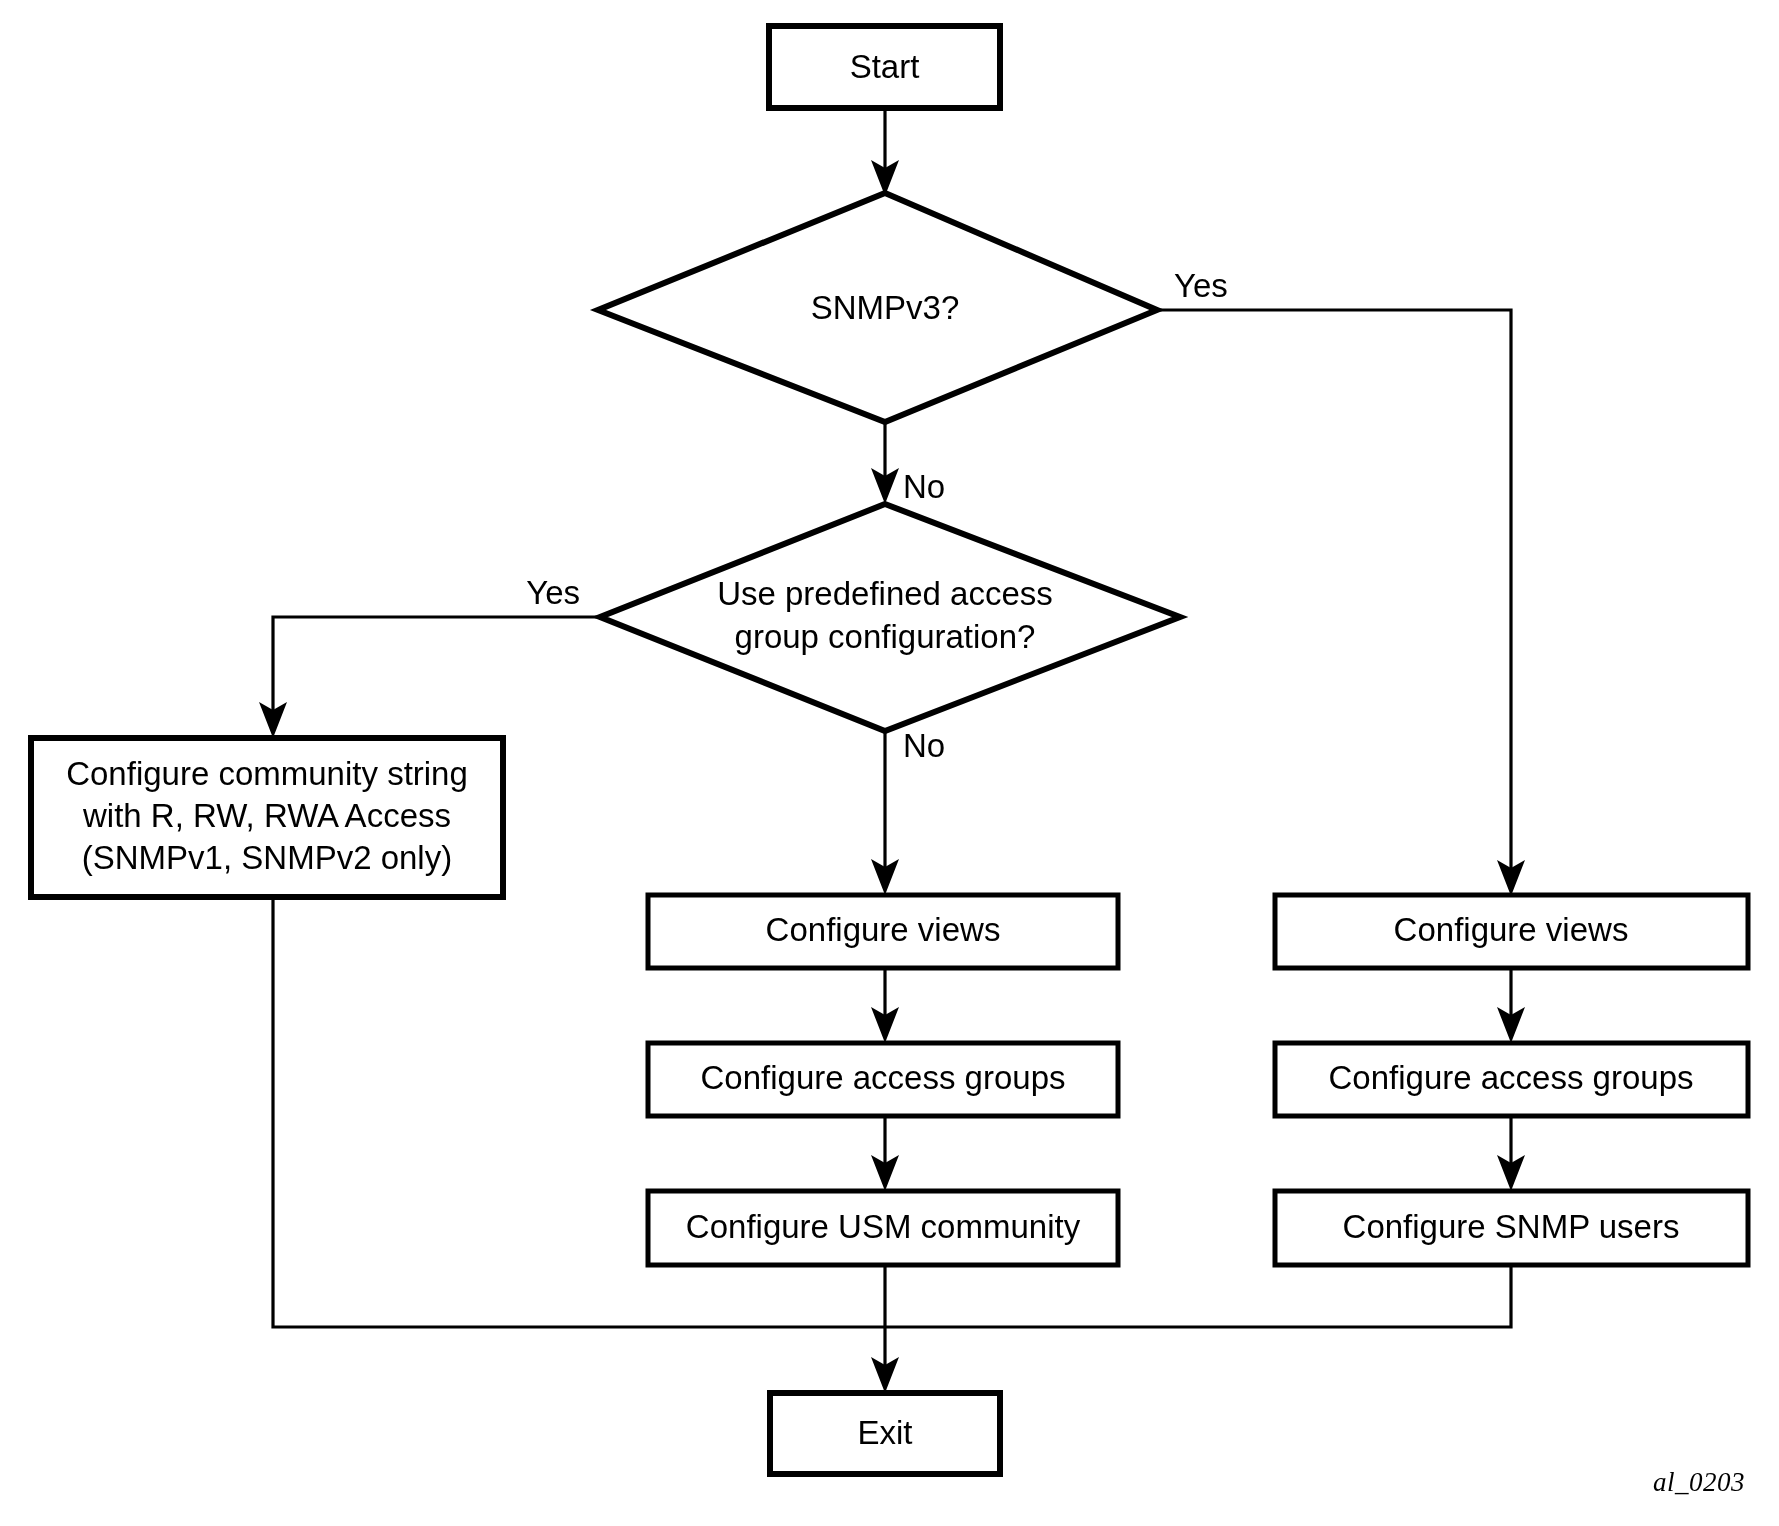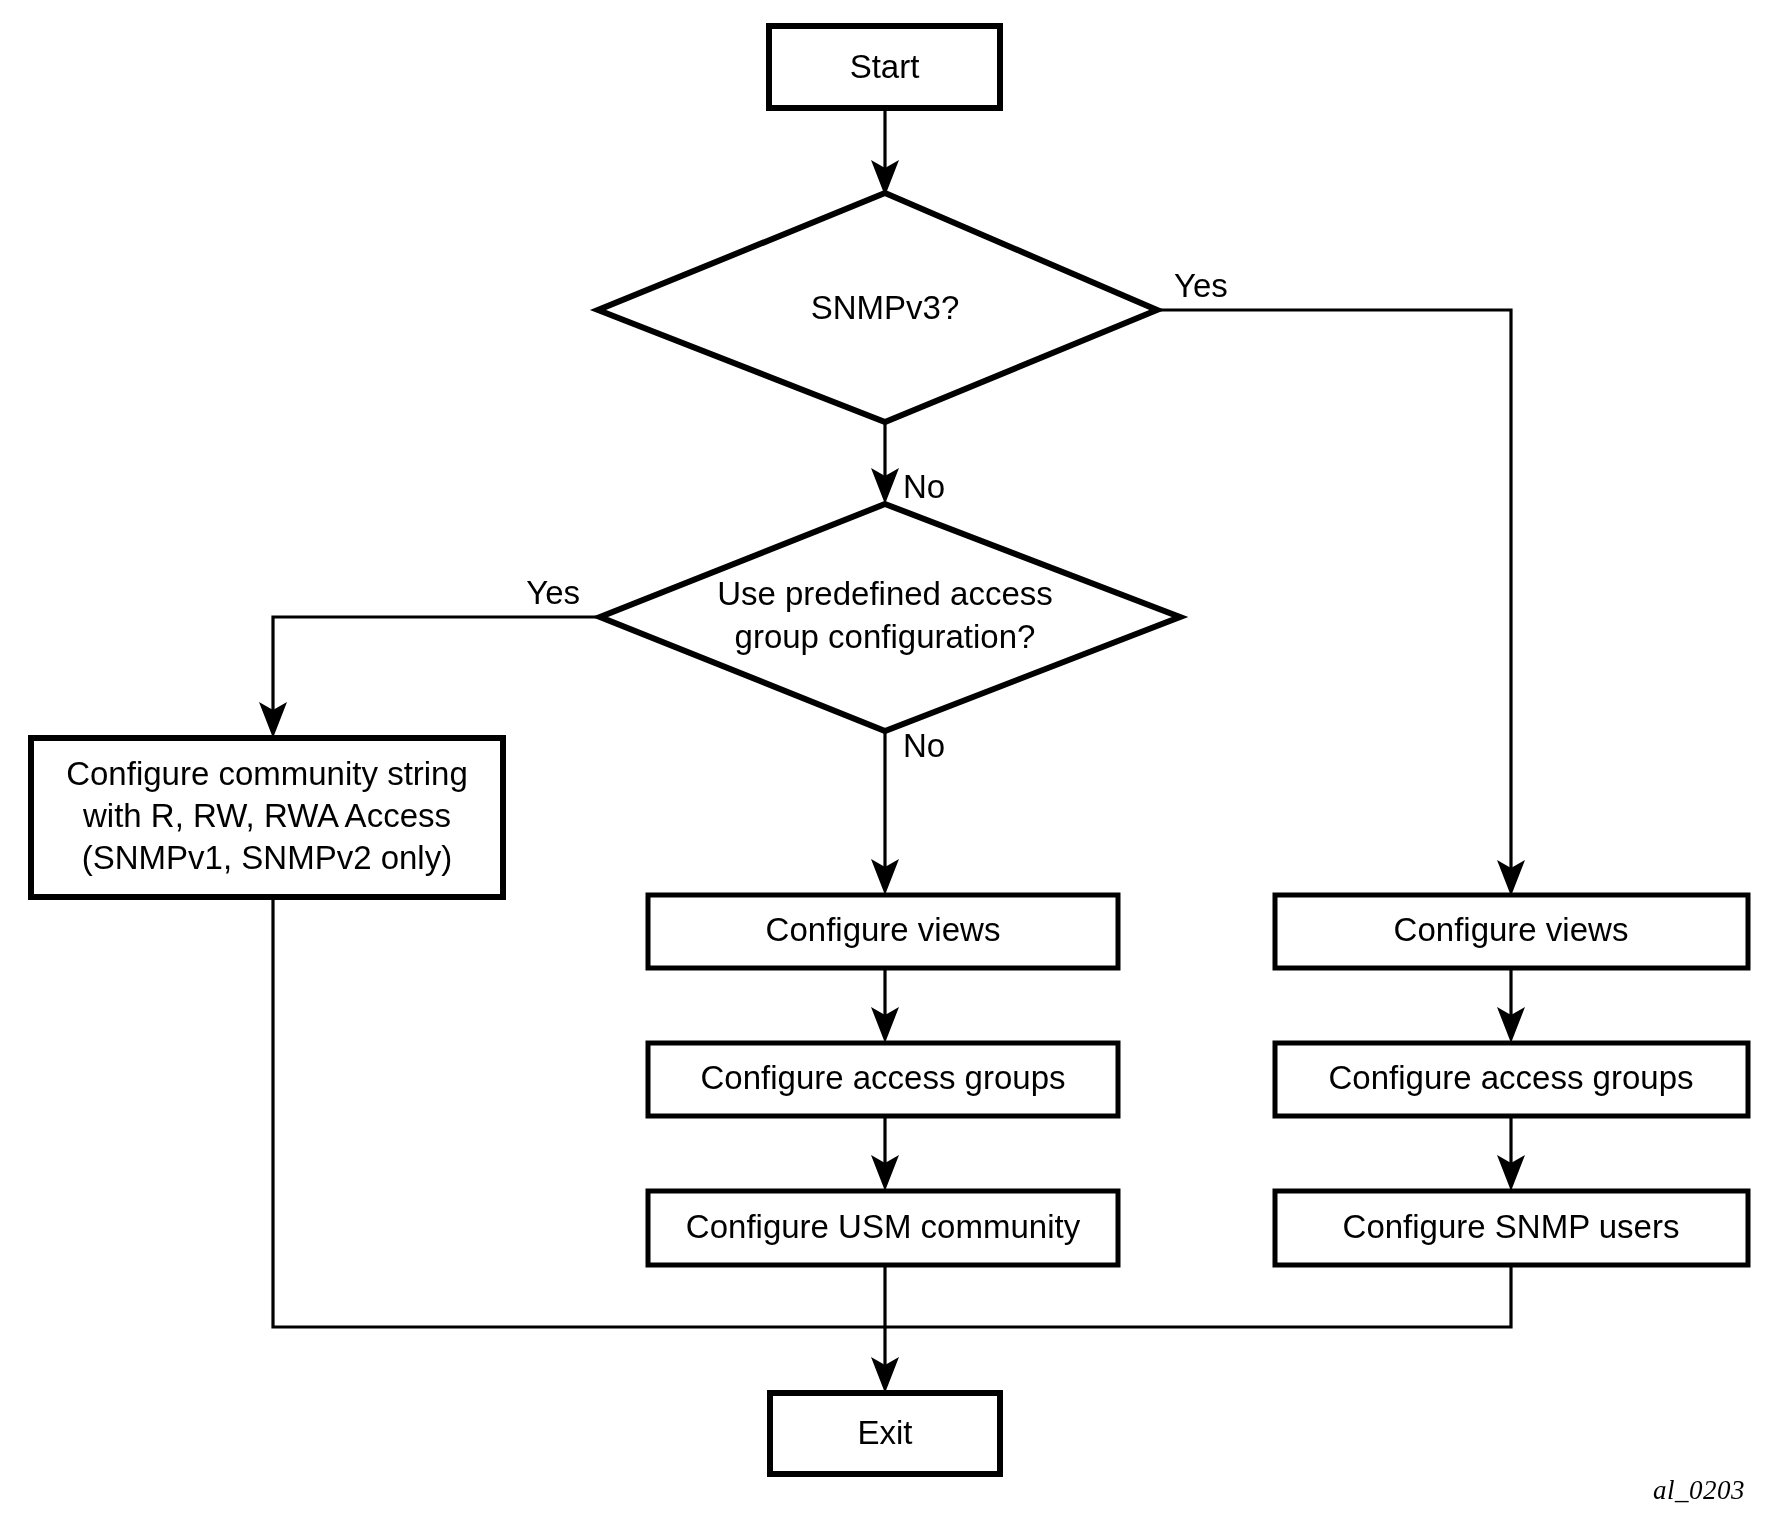--- a/index.html
+++ b/index.html
@@ -58,21 +58,21 @@
     font-family: "Liberation Sans", sans-serif;
     font-size: 33px;
     fill: #000000;
     dominant-baseline: middle;
   }
   .edge-label.start-anchor { text-anchor: start; }
   .edge-label.end-anchor { text-anchor: end; }
   .figure-caption {
     position: absolute;
     right: 34px;
-    bottom: 20px;
+    bottom: 28px;
     font-family: "Liberation Serif", serif;
     font-style: italic;
     font-size: 27px;
     color: #000000;
     letter-spacing: 0.5px;
     white-space: nowrap;
   }
 </style>
 </head>
 <body>

